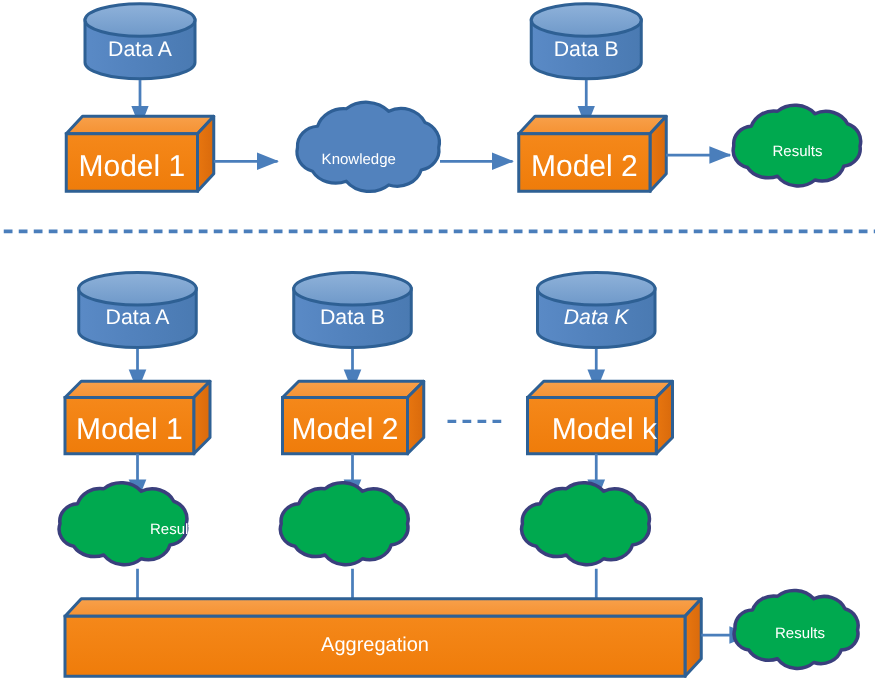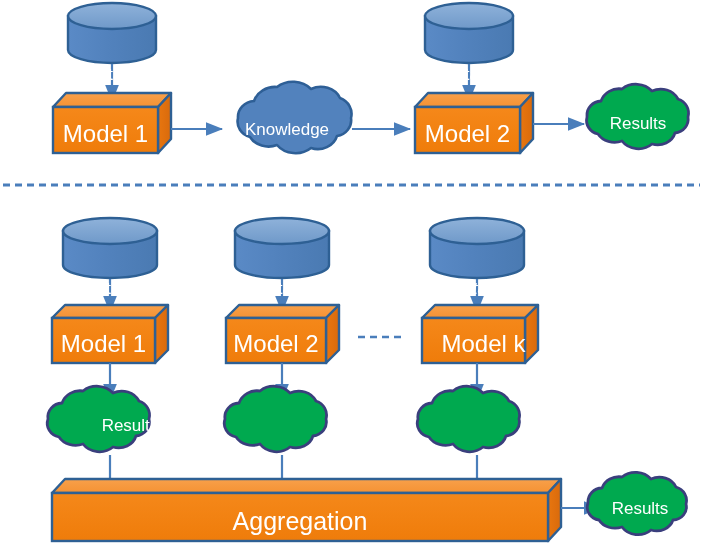--- a/index.html
+++ b/index.html
@@ -26,24 +26,24 @@
   }
   .lbl {
     position: absolute;
     color: #ffffff;
     font-family: "Liberation Sans", sans-serif;
     white-space: nowrap;
     text-align: center;
     pointer-events: none;
     line-height: 1;
   }
-  .lbl-db   { font-size: 17px; margin-top: 35px; }
+  .lbl-db   { font-size: 17px; }
   .lbl-box  { font-size: 24px; }
-  .lbl-cld  { font-size: 17px; }
-  .lbl-agg  { font-size: 25px; }
+  .lbl-cld  { font-size: 12px; }
+  .lbl-agg  { font-size: 16px; }
 </style>
 </head>
 <body>
 
 <div id="canvas">
 
   <svg class="layer" viewBox="0 0 704 548">
     <defs>
       <marker id="arrowblue" markerWidth="9" markerHeight="9" refX="7.5" refY="3.6" orient="auto" markerUnits="strokeWidth">
         <path d="M0,0.4 L8,3.6 L0,6.8 z" fill="#4a7ebb"></path>

